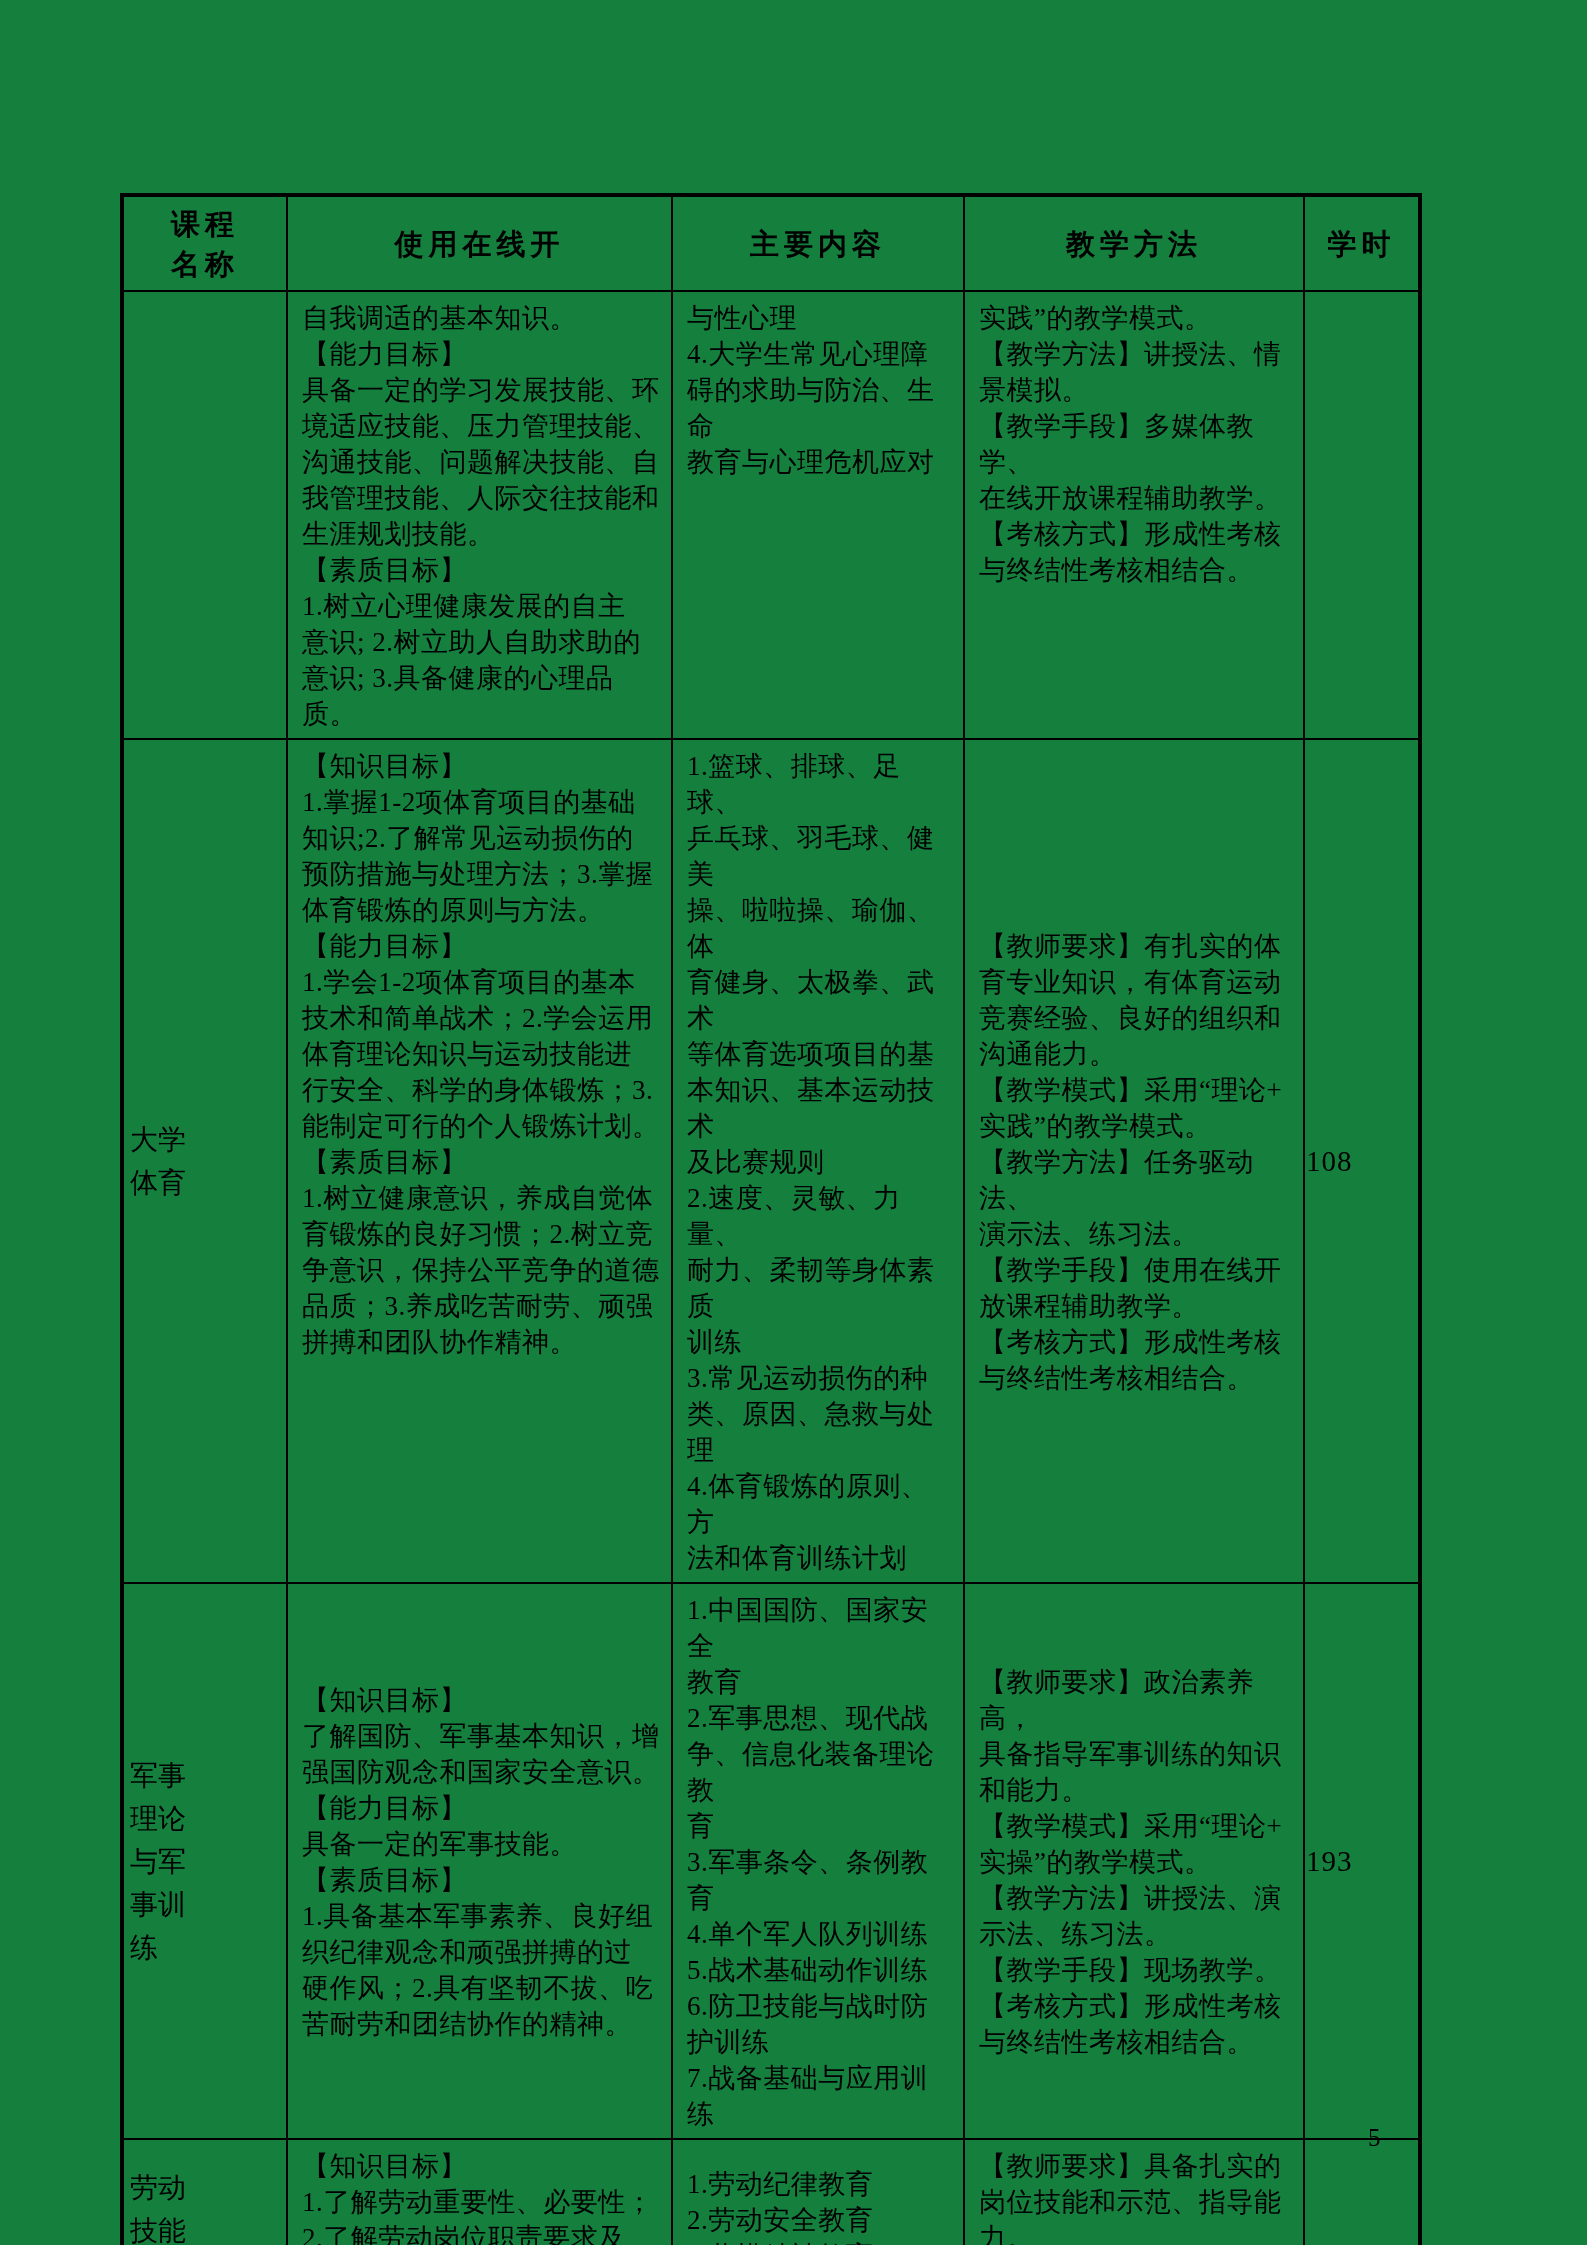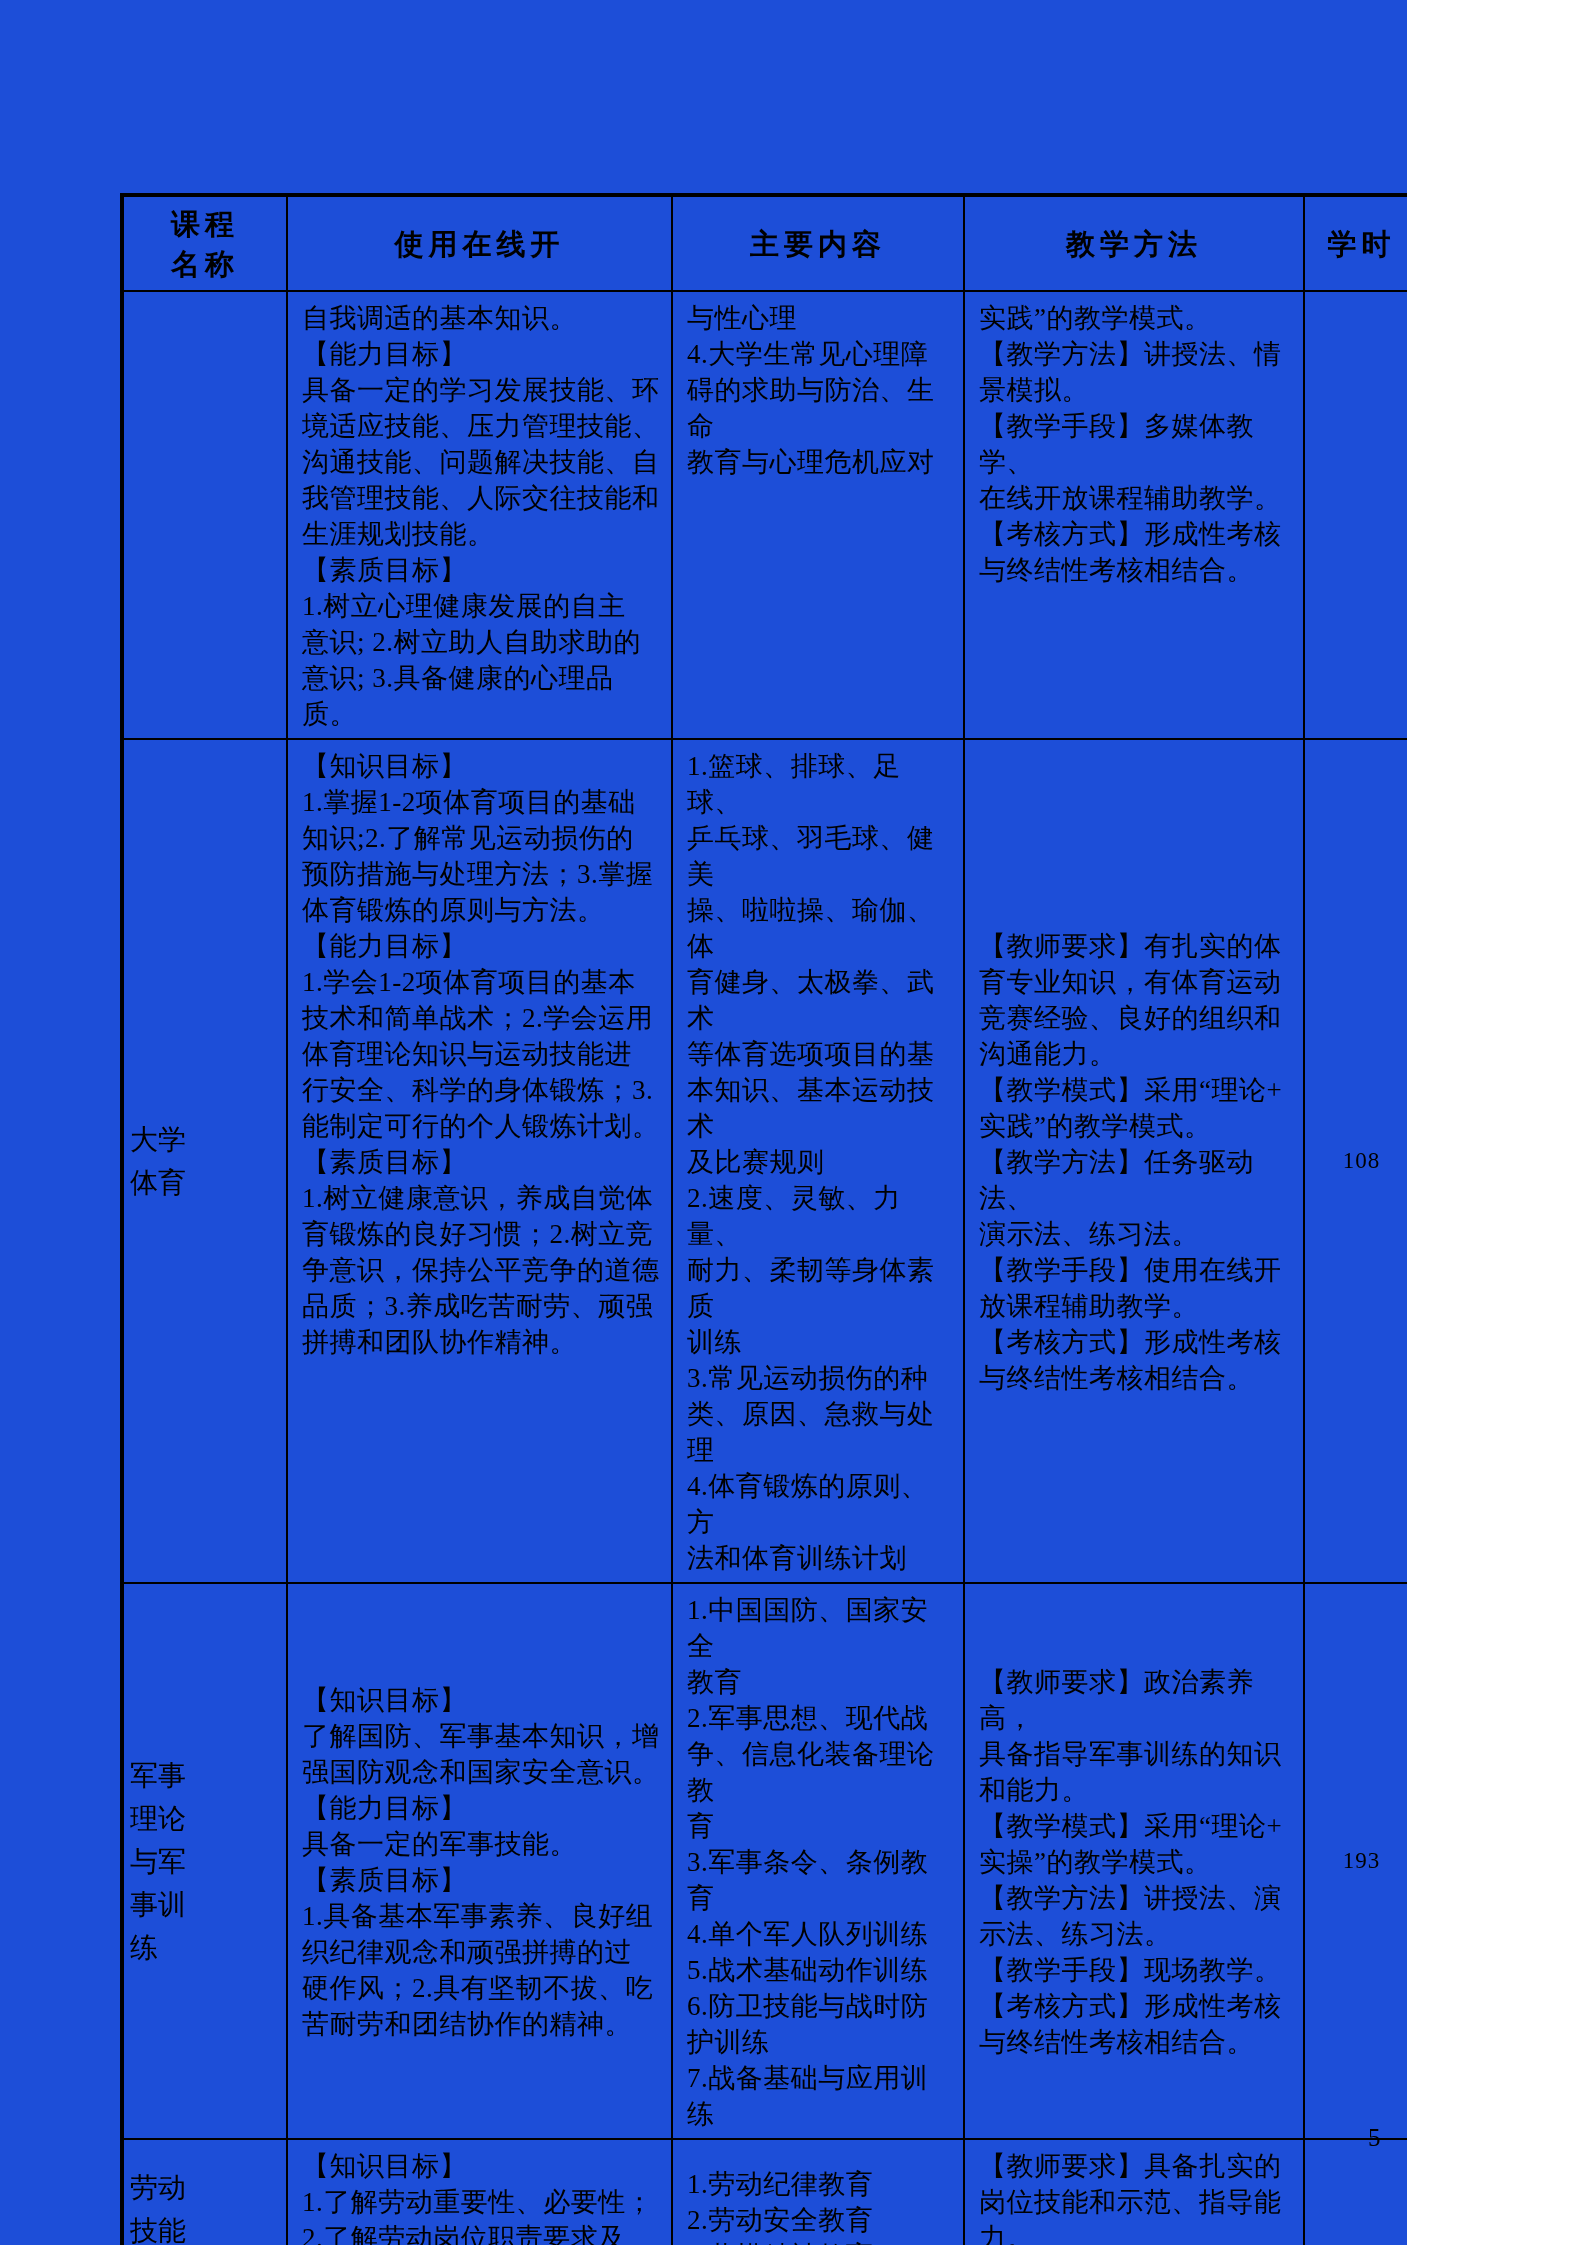--- a/index.html
+++ b/index.html
@@ -4,23 +4,23 @@
 <style>
   html, body {
     margin: 0;
     padding: 0;
     background: #ffffff;
     font-family: "Liberation Serif", "DejaVu Serif", serif;
     color: #000000;
   }
   .page {
     position: relative;
-    width: 1407px;
+    width: 1587px;
     height: 2245px;
-    background: #1d4ed8;
+    background: #15803d;
     overflow: hidden;
   }
   table.course {
     position: absolute;
     left: 120px;
     top: 193px;
     width: 1298px;
     border-collapse: collapse;
     table-layout: fixed;
     border: 4px solid #000000;
@@ -50,23 +50,22 @@
   td.vmid { vertical-align: middle; }
   td.name-cell {
     text-align: left;
     vertical-align: middle;
     font-size: 28px;
     line-height: 43px;
     white-space: pre-line;
     padding: 0 6px;
   }
   td.hours-cell {
-    text-align: center;
     vertical-align: middle;
-    font-size: 23px;
+    font-size: 29px;
     letter-spacing: 1px;
   }
   tr.r-header { height: 96px; }
   tr.r0 { height: 438px; }
   tr.r1 { height: 619px; }
   tr.r2 { height: 436px; }
   tr.r3 { height: 255px; }
   .page-number {
     position: absolute;
     left: 1368px;

